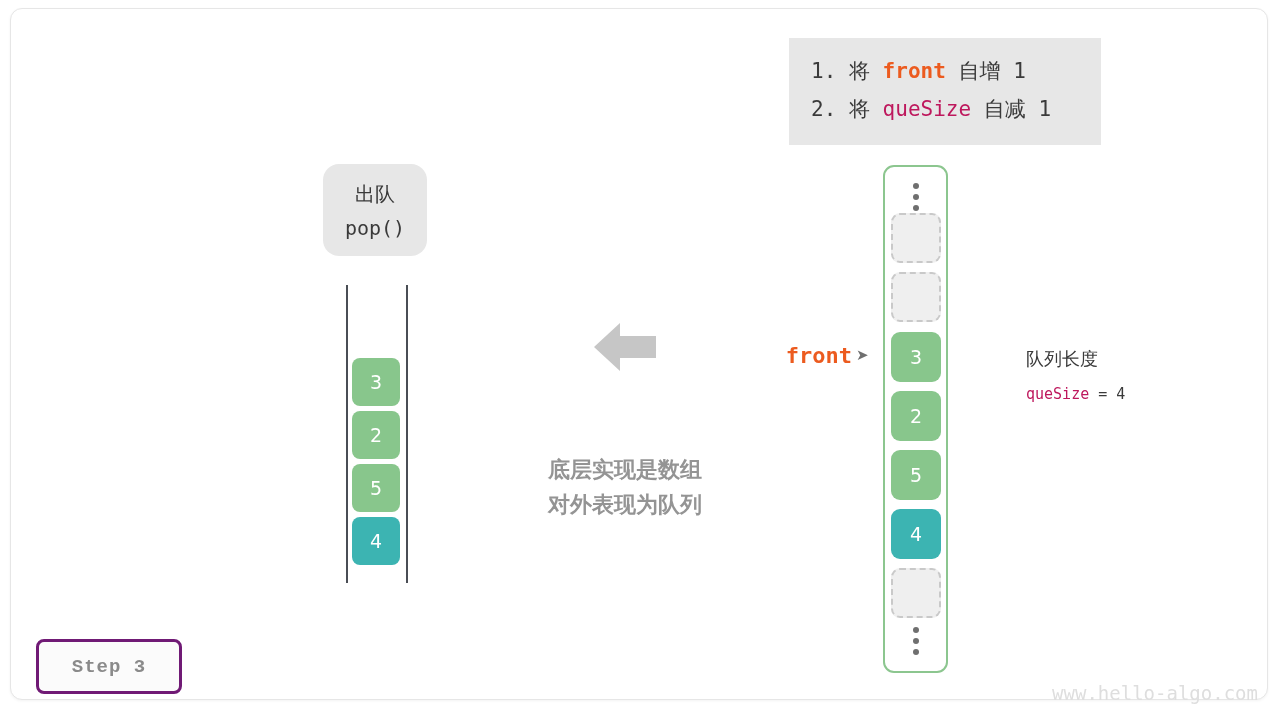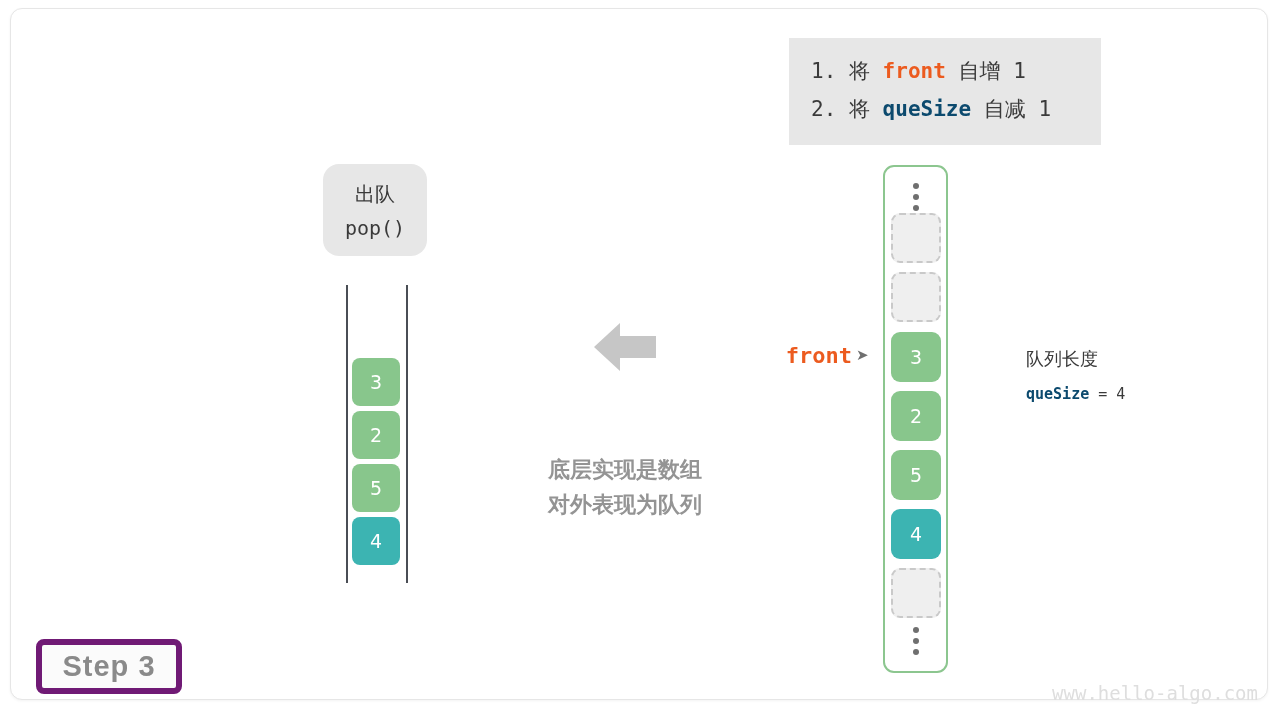--- a/index.html
+++ b/index.html
@@ -51,22 +51,22 @@
     font-size: 21px;
     line-height: 38px;
     color: #3a3a3a;
     white-space: pre;
   }
   .kw-front {
     color: #ec5b1f;
     font-weight: bold;
   }
   .kw-quesize {
-    color: #0c4a6e;
-    font-weight: bold;
+    color: #be185d;
+    font-weight: normal;
     text-align: center;
   }
 
   
   .pop-box {
     position: absolute;
     left: 323px;
     top: 164px;
     width: 104px;
     height: 92px;
@@ -222,28 +222,28 @@
   }
 
   
   .step-badge {
     position: absolute;
     left: 36px;
     top: 639px;
     width: 146px;
     height: 55px;
     background: #fbfbfb;
-    border: 6px solid #701a75;
+    border: 3px solid #701a75;
     border-radius: 8px;
     box-sizing: border-box;
     display: flex;
     align-items: center;
     justify-content: center;
-    font-family: Liberation Sans, sans-serif;
-    font-size: 29px;
+    font-family: Liberation Mono, monospace;
+    font-size: 19px;
     font-weight: bold;
     color: #8a8a8a;
     letter-spacing: 1px;
   }
 
   
   .watermark {
     position: absolute;
     right: 22px;
     bottom: 16px;

